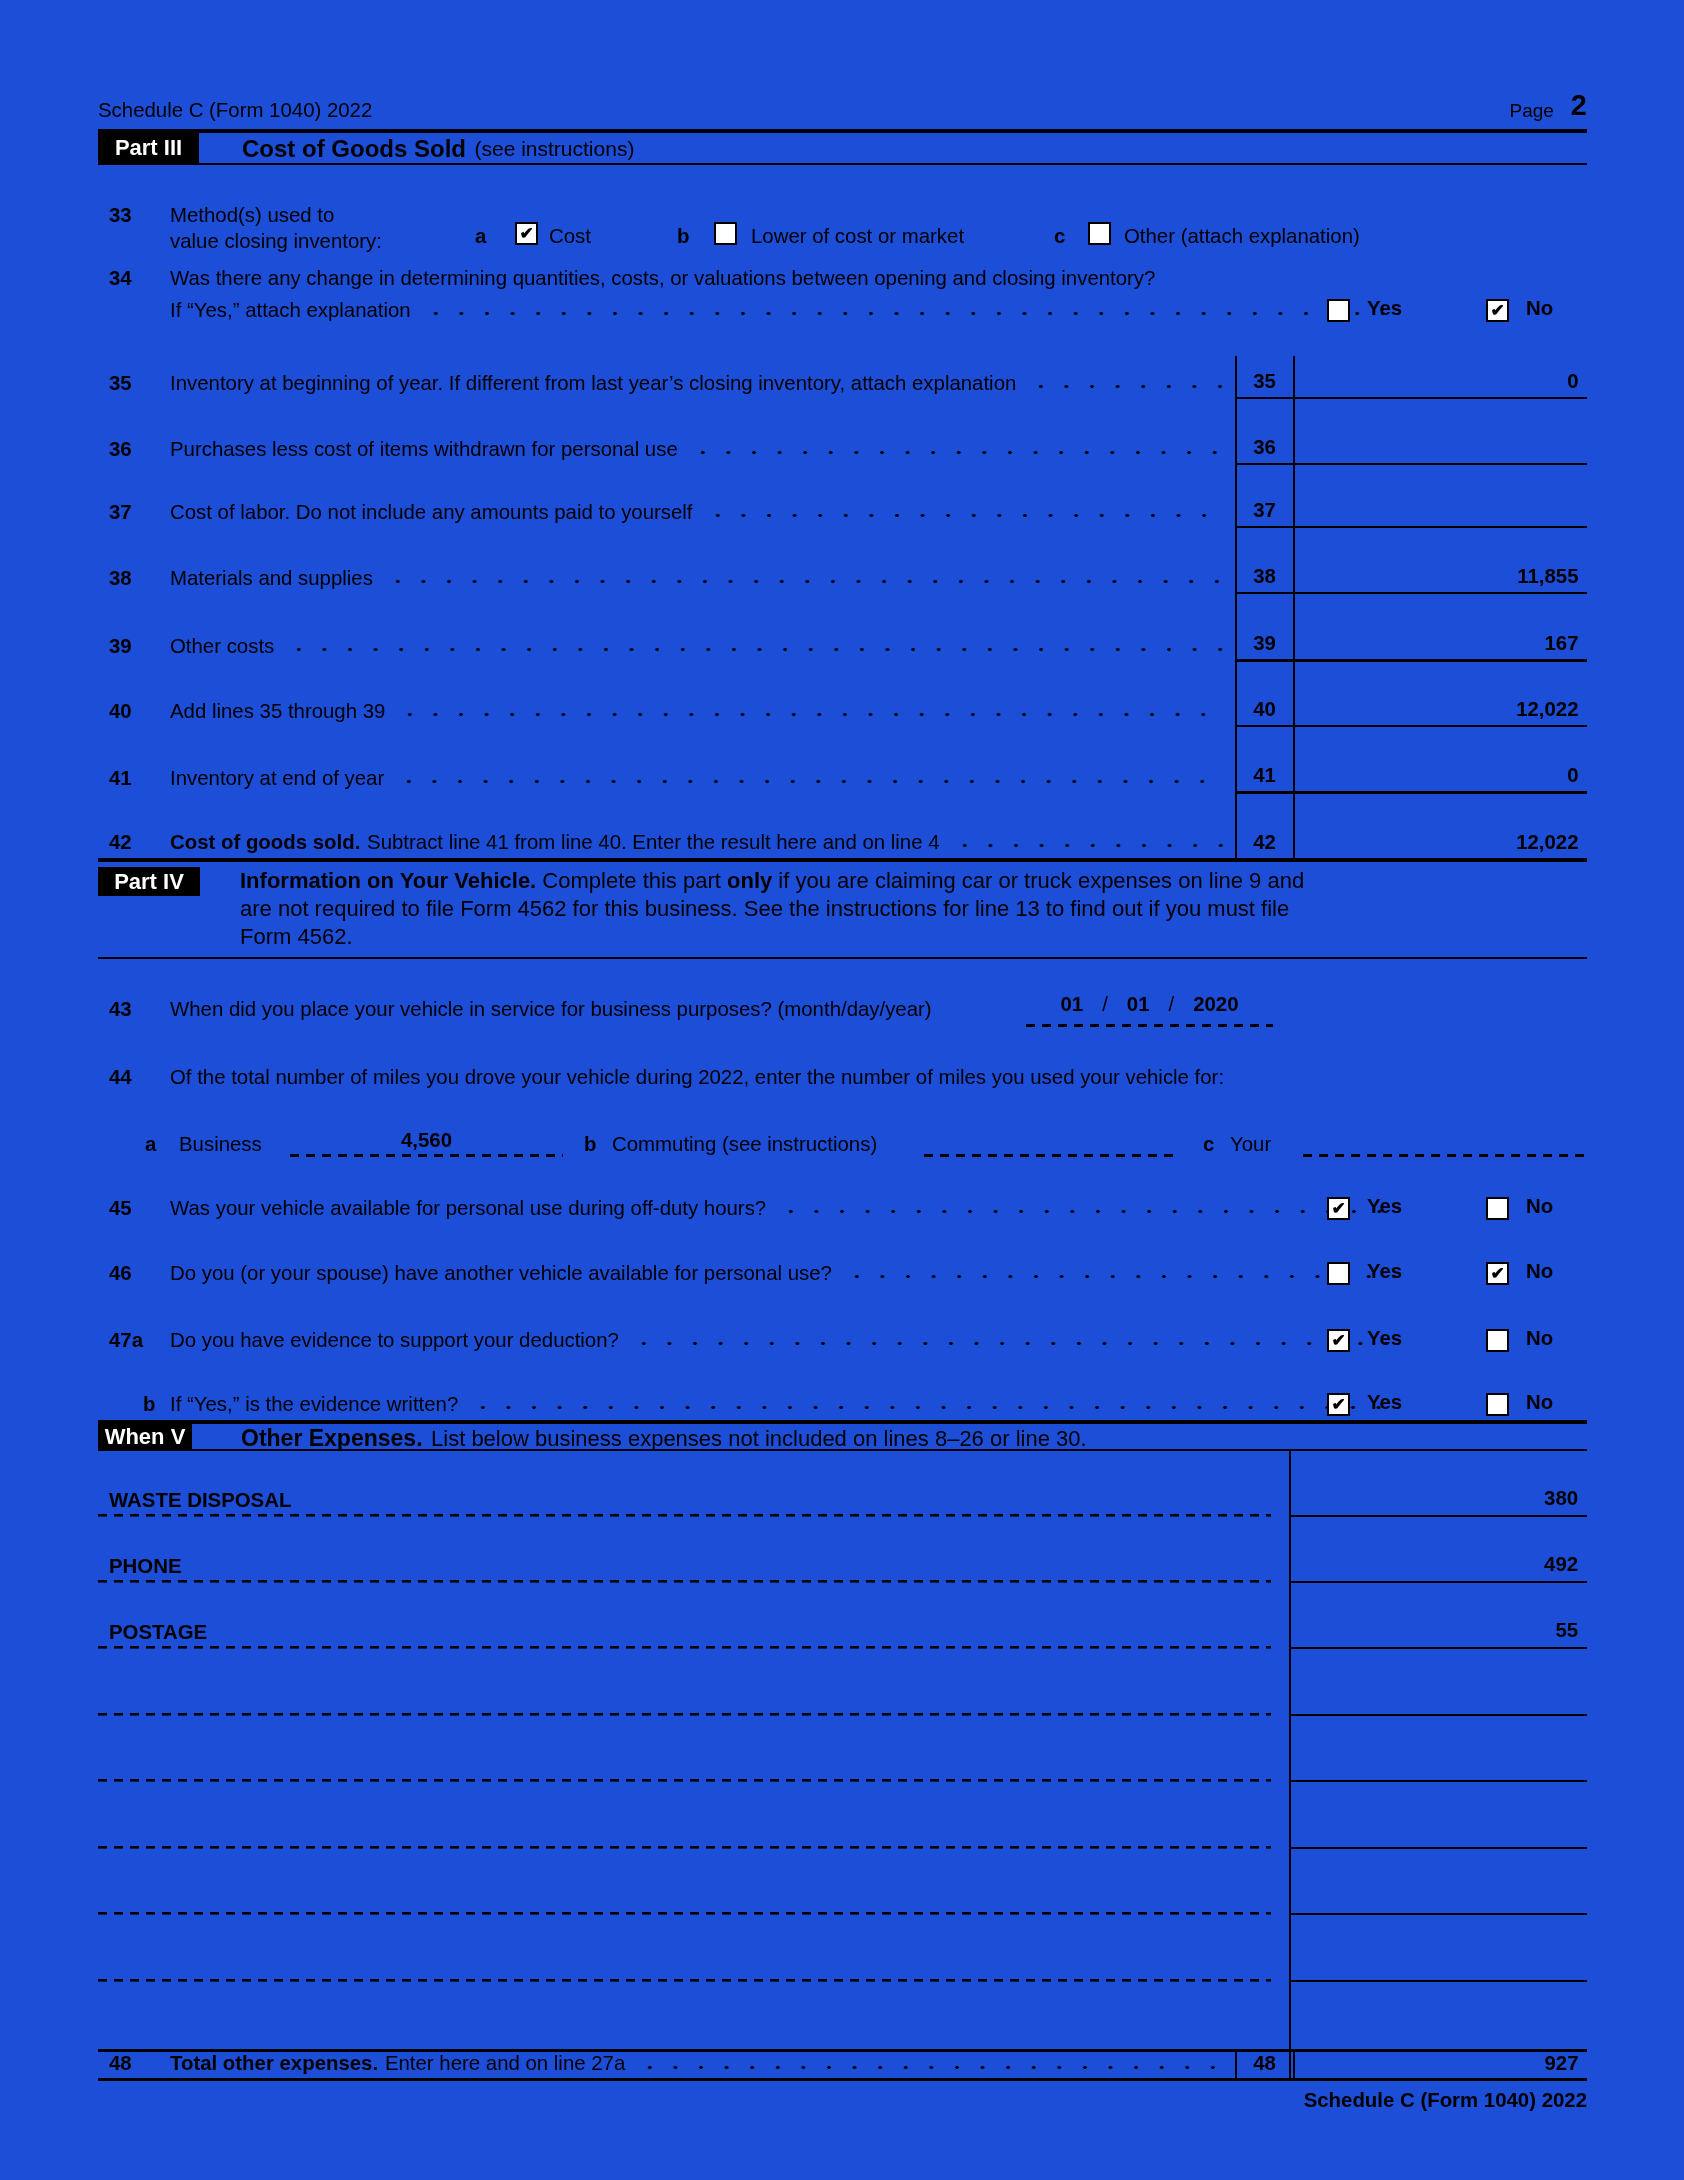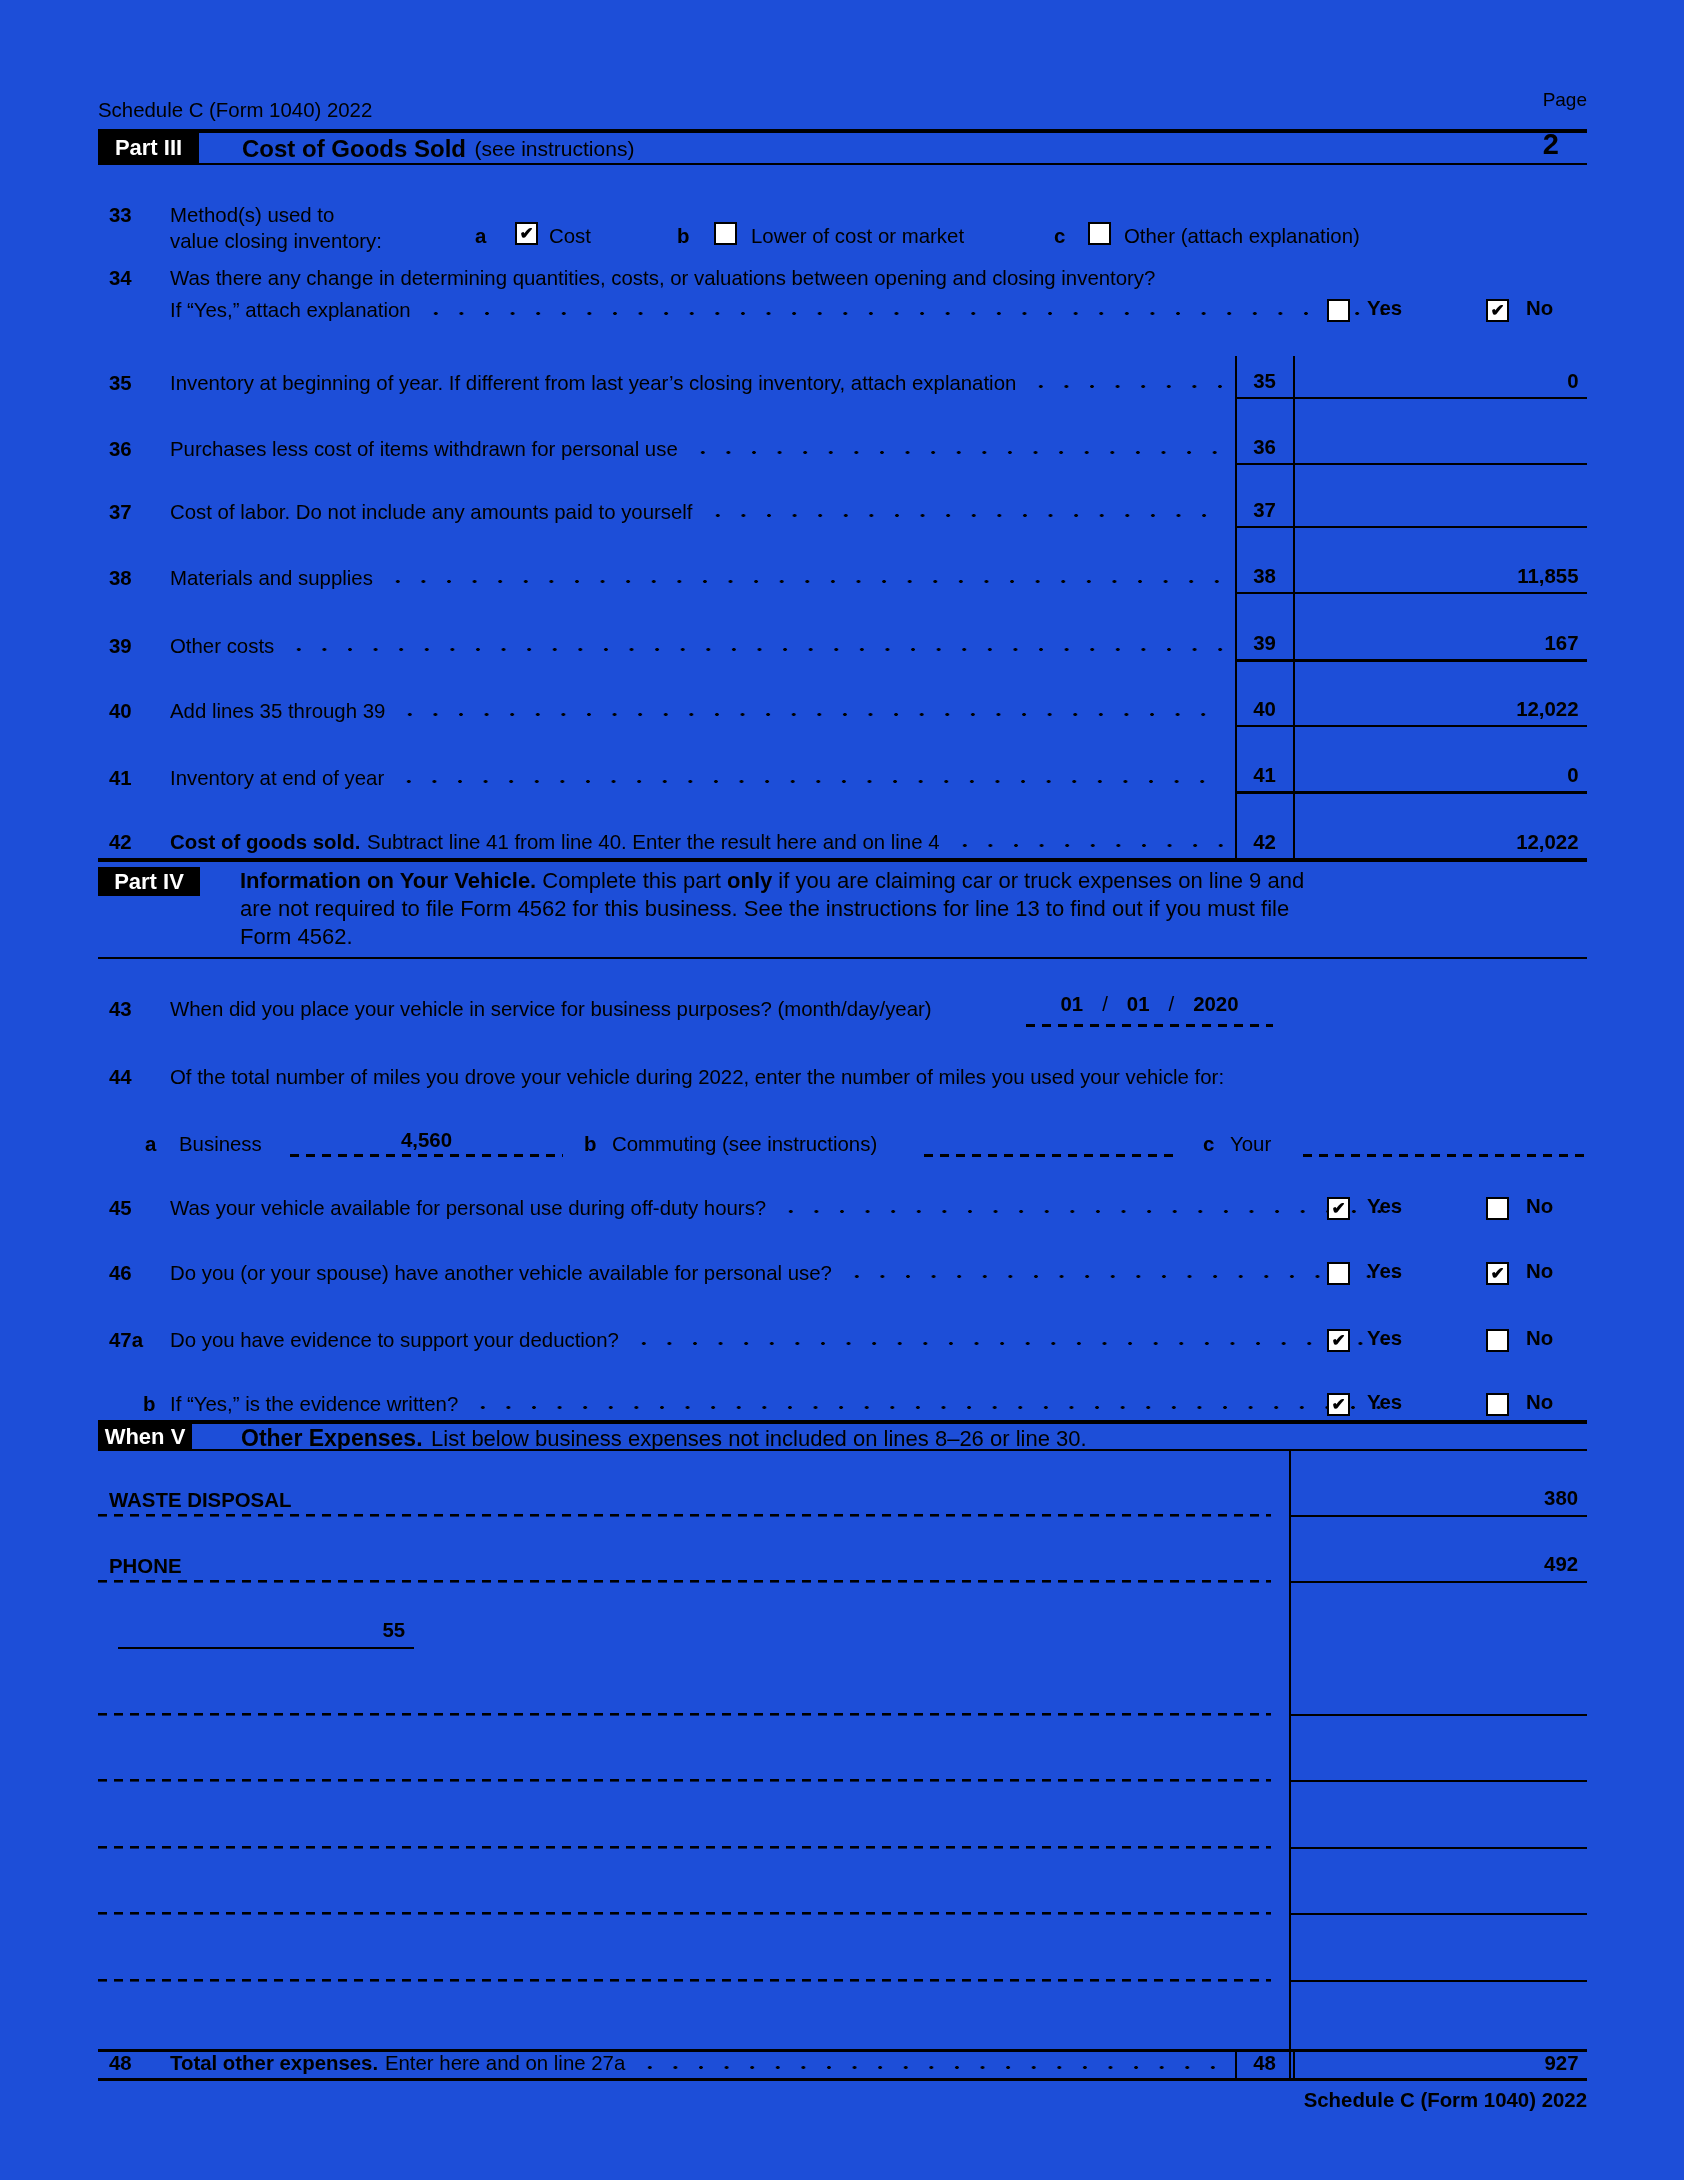--- a/index.html
+++ b/index.html
@@ -35,21 +35,21 @@
   .p5line{border-bottom:2.1px solid #000;}
   .ynbox{position:absolute;bottom:4.3px;}
   .ynlbl{position:absolute;bottom:6px;font-weight:bold;}
 </style>
 </head>
 <body>
 
 <div class="page">
 
   <div class="abs" style="left:98px;top:99px;">Schedule C (Form 1040) 2022</div>
-  <div class="abs" style="right:98px;top:89px;display:flex;align-items:flex-start;gap:17px;flex-direction:column;">
+  <div class="abs" style="right:98px;top:89px;display:flex;align-items:flex-end;gap:17px;">
     <span style="font-size:19px;">Page</span>
     <span class="b" style="font-size:29px;">2</span>
   </div>
   <div class="abs" style="left:98px;top:129px;width:1489px;height:4.3px;background:#000;"></div>
 
   <div class="abs" style="left:98px;top:133px;width:1489px;height:31.5px;border-bottom:2.1px solid #000;box-sizing:border-box;display:flex;align-items:stretch;">
     <div class="blackbox" style="width:101px;font-size:22px;line-height:29px;flex:none;">Part III</div>
     <div style="margin-left:43px;display:flex;align-items:center;gap:8.5px;padding-top:2.6px;">
       <span class="b" style="font-size:24px;">Cost of Goods Sold</span>
       <span style="font-size:21px;">(see instructions)</span>
@@ -231,20 +231,21 @@
 
   <div class="abs row" style="left:98px;top:1451px;width:1489px;height:66px;">
     <div class="p5desc p5dash">WASTE DISPOSAL</div>
     <div class="p5amt p5line">380</div>
   </div>
   <div class="abs row" style="left:98px;top:1517px;width:1489px;height:66px;">
     <div class="p5desc p5dash">PHONE</div>
     <div class="p5amt p5line">492</div>
   </div>
   <div class="abs row" style="left:98px;top:1583px;width:1489px;height:66px;">
+    <div class="p5desc p5dash">POSTAGE</div>
     <div class="p5amt p5line">55</div>
   </div>
   <div class="abs row" style="left:98px;top:1650px;width:1489px;height:66px;">
     <div class="p5desc p5dash"></div>
     <div class="p5amt p5line"></div>
   </div>
   <div class="abs row" style="left:98px;top:1716px;width:1489px;height:66px;">
     <div class="p5desc p5dash"></div>
     <div class="p5amt p5line"></div>
   </div>

